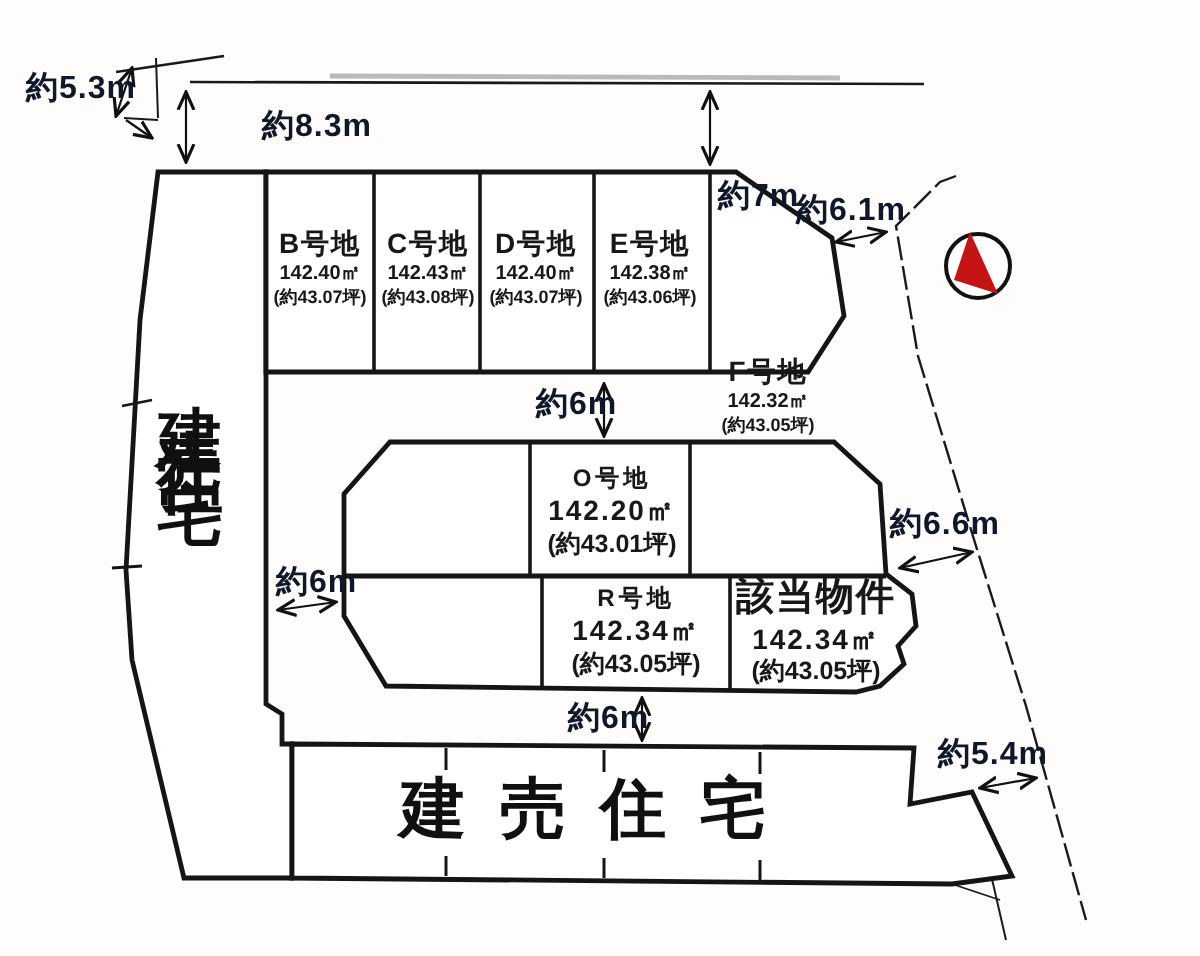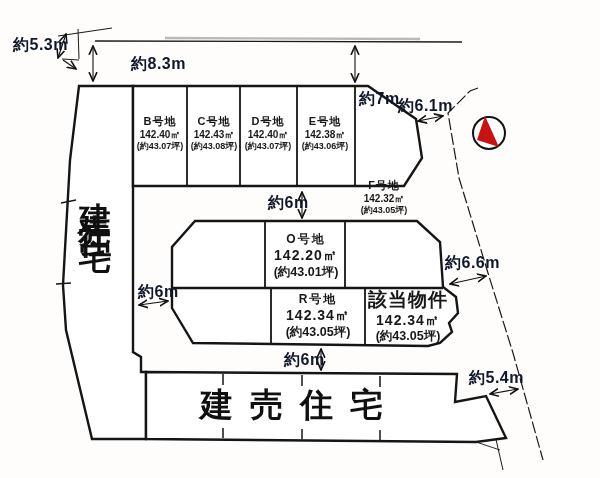--- a/index.html
+++ b/index.html
@@ -10,21 +10,21 @@
   }
   #lines{position:absolute;left:0;top:0;}
   .meas{
     position:absolute;font-size:16px;font-weight:bold;white-space:nowrap;
     letter-spacing:0.5px;color:#0f172a;line-height:1;
   }
   .lot{
     position:absolute;transform:translate(-50%,-50%);
     text-align:center;line-height:1.25;white-space:nowrap;color:#181818;
   }
-  .lot .t{font-size:11px;font-weight:bold;letter-spacing:1px;}
+  .lot .t{font-size:14px;font-weight:bold;letter-spacing:1px;}
   .lot .a{font-size:10px;font-weight:bold;}
   .lot .z{font-size:9px;font-weight:bold;}
   .lot.big .t{font-size:12px;letter-spacing:2px;}
   .lot.big .a{font-size:14px;letter-spacing:1px;}
   .lot.big .z{font-size:12.5px;}
   .lot.subject .t{font-size:19px;letter-spacing:1px;}
   .lot.subject .a{font-size:14px;letter-spacing:1px;}
   .lot.subject .z{font-size:12.5px;}
   .vtitle{
     position:absolute;left:79px;top:176px;

